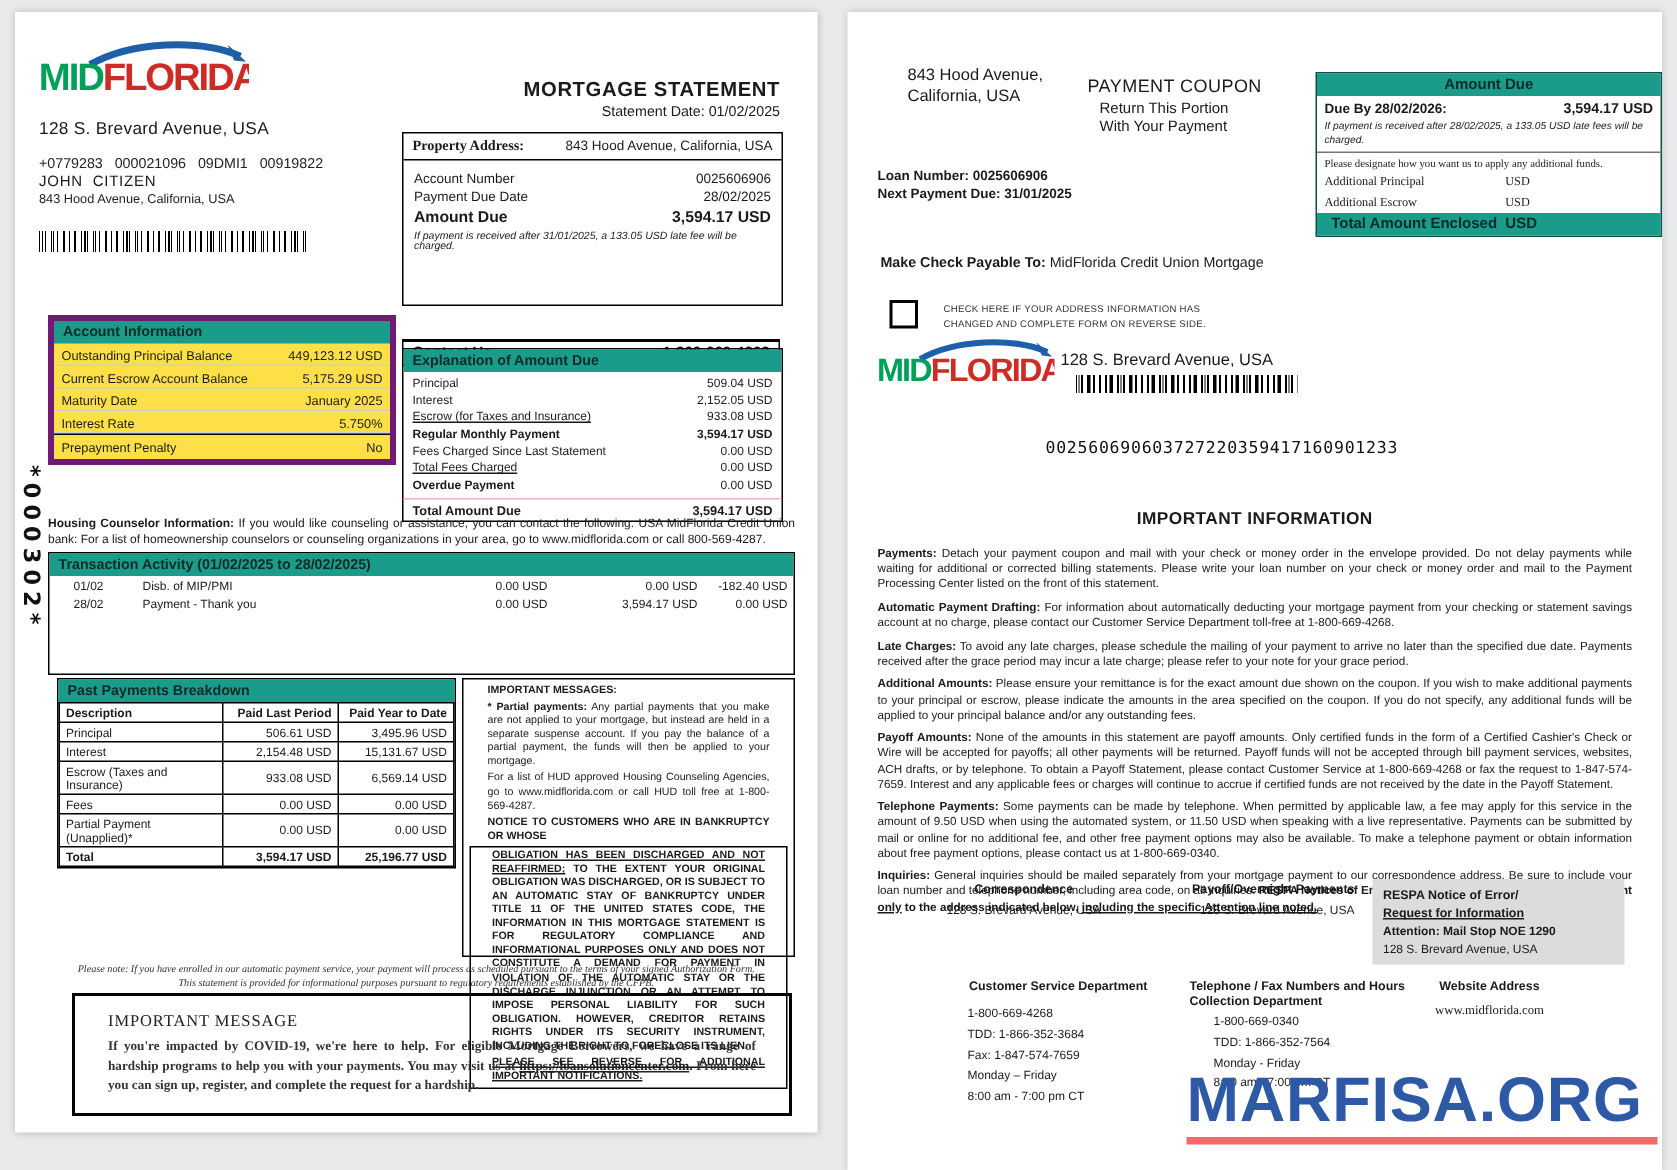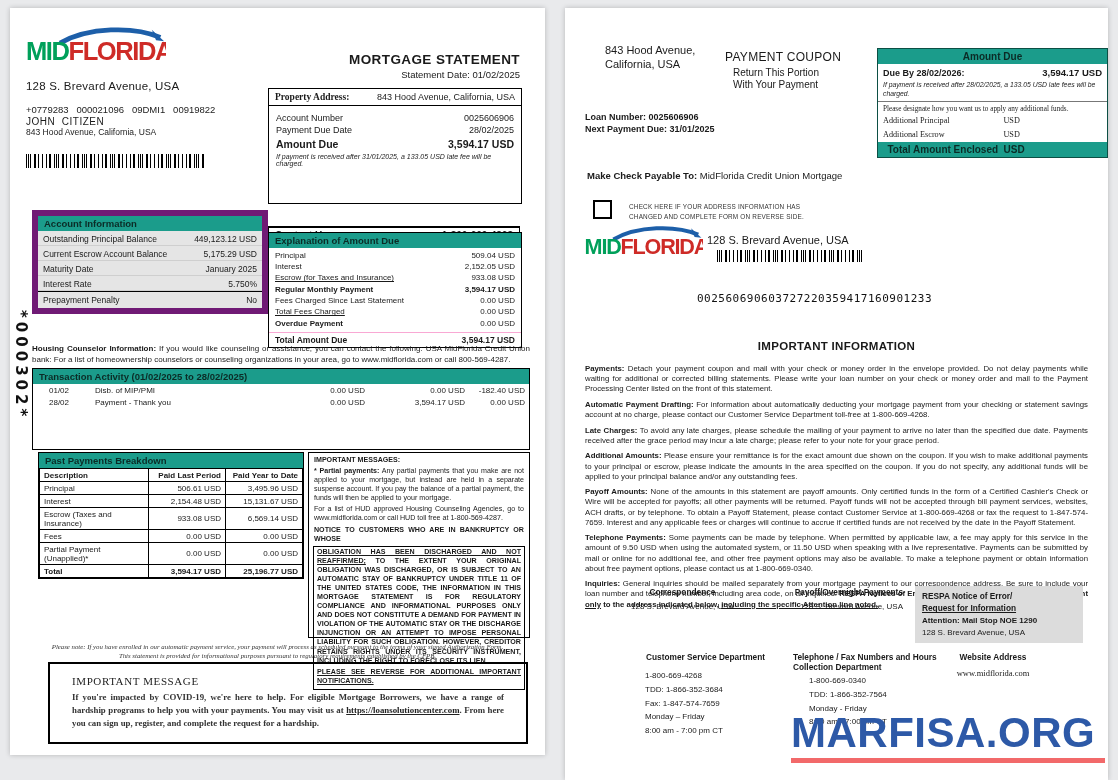--- a/index.html
+++ b/index.html
@@ -50,21 +50,21 @@
   .prop-head .pl{font-family:"Liberation Serif",serif;font-weight:bold;font-size:9.5px}
   .prop-head .pv{font-size:9px}
   .prop-body{padding:5px 7px}
   .prop-body .row{margin:2px 0;font-size:9px}
   .prop-body .amt-row-big{font-size:10.5px;font-weight:bold;margin:3px 0}
   .late-note{font-size:7px;font-style:italic;margin-top:1px;color:#222}
 
   .contact-box{left:258px;top:218px;width:252px;border:1px solid #000;border-top-width:2px;
     padding:2px 6px;font-size:10px;font-weight:bold;box-sizing:border-box}
 
-  .acct-box{left:22px;top:202px;width:224px;border:6px solid #701a75;background:#e5e5e5}
+  .acct-box{left:22px;top:202px;width:224px;border:4px solid #701a75;background:#fde047}
   .acct-box .teal-head{padding:2px 6px;font-size:9.5px}
   .acct-row{padding:2.5px 5px 1.5px;font-size:8.5px;border-bottom:1px solid #cfcfcf}
   .acct-row.strong-top{border-top:1px solid #000;border-bottom:none;padding:3px 5px}
 
   .expl-box{left:258px;top:224px;width:252px;border:1px solid #000}
   .expl-box .teal-head{padding:2px 6px;font-size:9.5px}
   .expl-rows{padding:2px 0}
   .expl-row{padding:.5px 6px;font-size:8px;line-height:1.3}
   .expl-total{border-top:1px solid #f9a8d4;padding:2px 6px;font-size:8.5px;font-weight:bold}
 
@@ -83,21 +83,21 @@
   .past-box{left:28px;top:444px;width:264px;border:1px solid #000}
   .past-box .teal-head{padding:2px 6px;font-size:9.5px}
   .pp-table{border-collapse:collapse;width:100%;font-size:8px}
   .pp-table td,.pp-table th{border:1px solid #000;padding:1.5px 4px}
   .pp-table th{text-align:left;font-size:8px}
   .pp-table th.num,.pp-table td.num{text-align:right;width:68px}
   .pp-table .total td{font-weight:bold}
 
   .msg-box{left:298px;top:444px;width:222px;height:186px;border:1px solid #000;
     padding:3px 4px;box-sizing:border-box;font-size:7.1px;line-height:1.28;text-align:justify}
-  .msg-box p{margin:0 1px 2px}
+  .msg-box p{margin:0 12px 2px}
   .msg-inner{border:1px solid #000;padding:1px 2px;margin-top:1px}
 
   .fn{left:0;right:0;text-align:center;font-family:"Liberation Serif",serif;
     font-style:italic;font-size:6.8px;color:#333}
   .fn1{top:635px}.fn2{top:644px}
 
   .covid-box{left:38px;top:654px;width:480px;height:82px;border:2px solid #000;box-sizing:border-box;
     padding:11px 22px;font-family:"Liberation Serif",serif}
   .covid-title{font-size:11px;letter-spacing:.6px;color:#222}
   .covid-body{margin-top:4px;font-size:8.8px;font-weight:bold;line-height:1.45;color:#333;text-align:justify}

